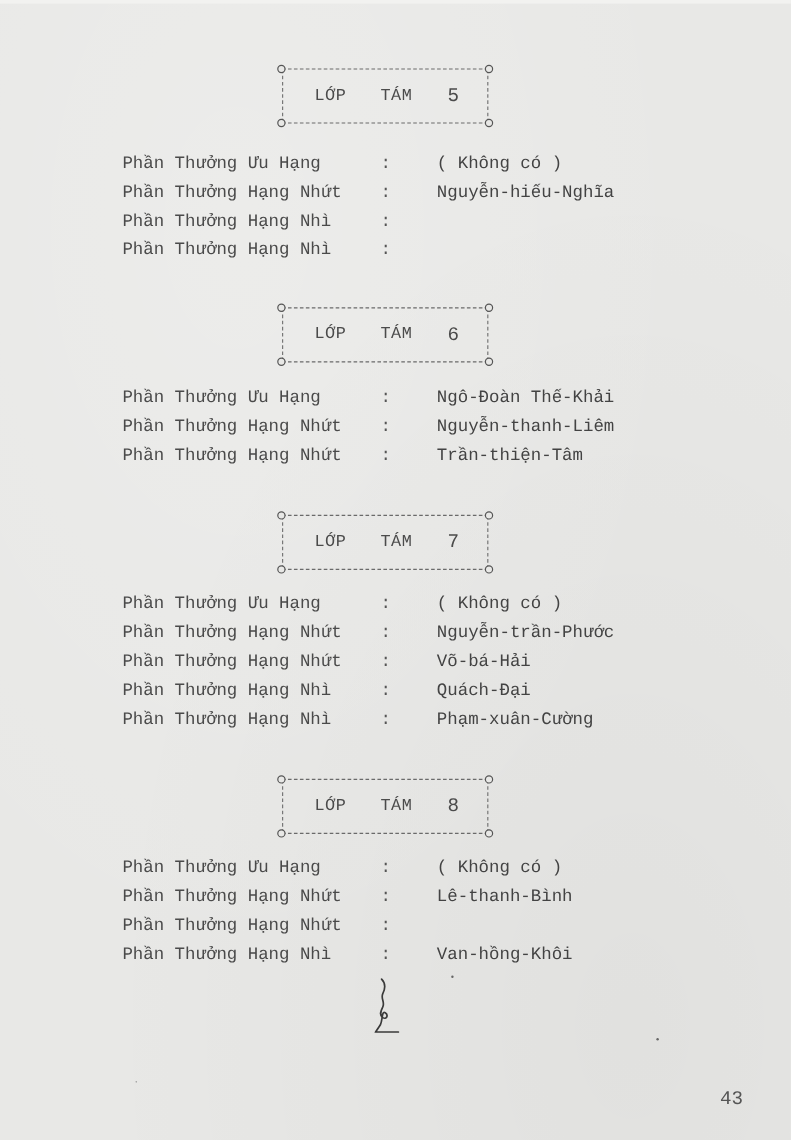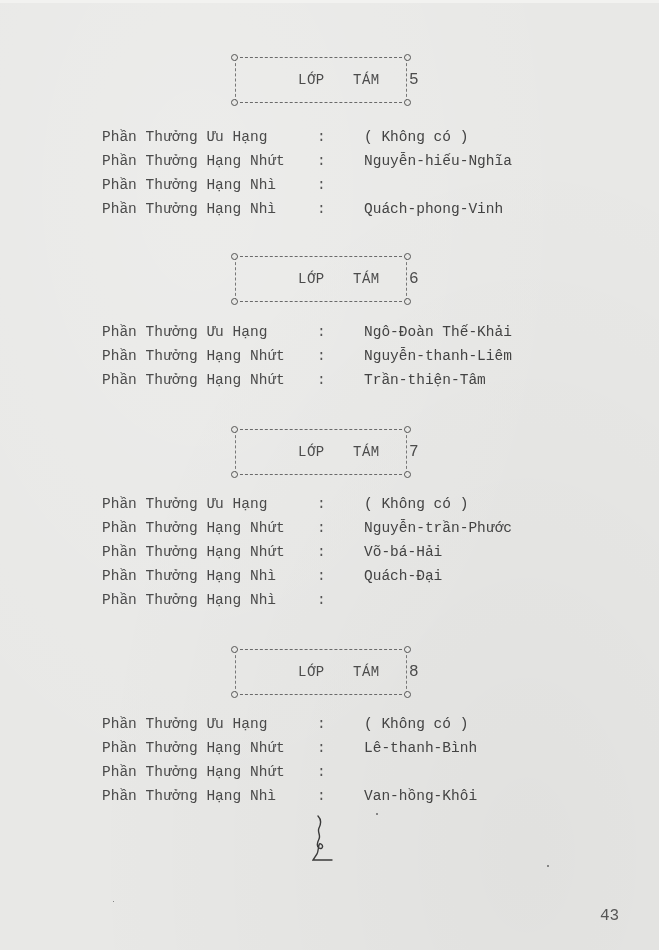--- a/index.html
+++ b/index.html
@@ -57,21 +57,20 @@
     .corner.tr { right: -4px; top: -4px; }
     .corner.bl { left: -4px; bottom: -4px; }
     .corner.br { right: -4px; bottom: -4px; }
     .section-title {
       position: absolute;
       left: 0; right: 0; top: 14px;
       height: 18px;
       font-size: 14px;
       letter-spacing: 0.5px;
       color: #4b4b4b;
-      margin-left: 36px;
     }
     .section-title .t-class { position: absolute; left: 27px; }
     .section-title .t-level { position: absolute; left: 82px; }
     .section-title .t-num { position: absolute; left: 138px; font-size: 16px; top: -1px; }
 
     .award-row {
       position: absolute;
       left: 102px;
       width: 450px;
       height: 22px;
@@ -145,21 +144,20 @@
     <span class="colon">:</span>
     <span class="recipient">Nguyễn-hiếu-Nghĩa</span>
   </div>
   <div class="award-row" style="top:174px;">
     <span class="prize">Phần Thưởng Hạng Nhì</span>
     <span class="colon">:</span>
   </div>
   <div class="award-row" style="top:198px;">
     <span class="prize">Phần Thưởng Hạng Nhì</span>
     <span class="colon">:</span>
-    <span class="recipient">Quách-phong-Vinh</span>
   </div>
 
   <div class="section-box" style="top:256px;">
     <span class="vline l"></span>
     <span class="vline r"></span>
     <span class="corner tl"></span>
     <span class="corner tr"></span>
     <span class="corner bl"></span>
     <span class="corner br"></span>
     <div class="section-title">
@@ -215,20 +213,21 @@
     <span class="recipient">Võ-bá-Hải</span>
   </div>
   <div class="award-row" style="top:565px;">
     <span class="prize">Phần Thưởng Hạng Nhì</span>
     <span class="colon">:</span>
     <span class="recipient">Quách-Đại</span>
   </div>
   <div class="award-row" style="top:589px;">
     <span class="prize">Phần Thưởng Hạng Nhì</span>
     <span class="colon">:</span>
+    <span class="recipient">Phạm-xuân-Cường</span>
   </div>
 
   <div class="section-box" style="top:649px;">
     <span class="vline l"></span>
     <span class="vline r"></span>
     <span class="corner tl"></span>
     <span class="corner tr"></span>
     <span class="corner bl"></span>
     <span class="corner br"></span>
     <div class="section-title">

